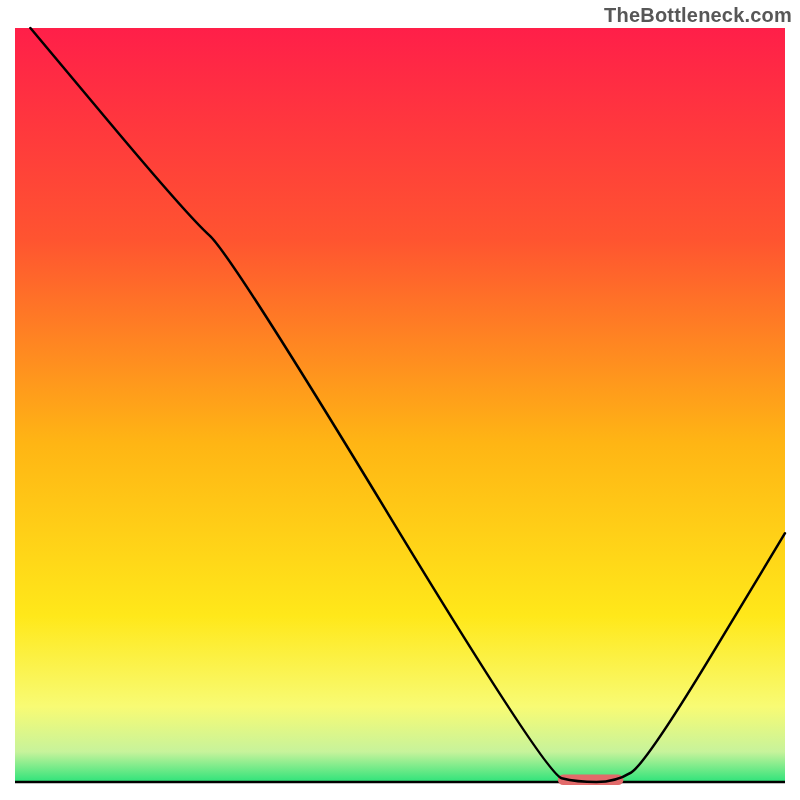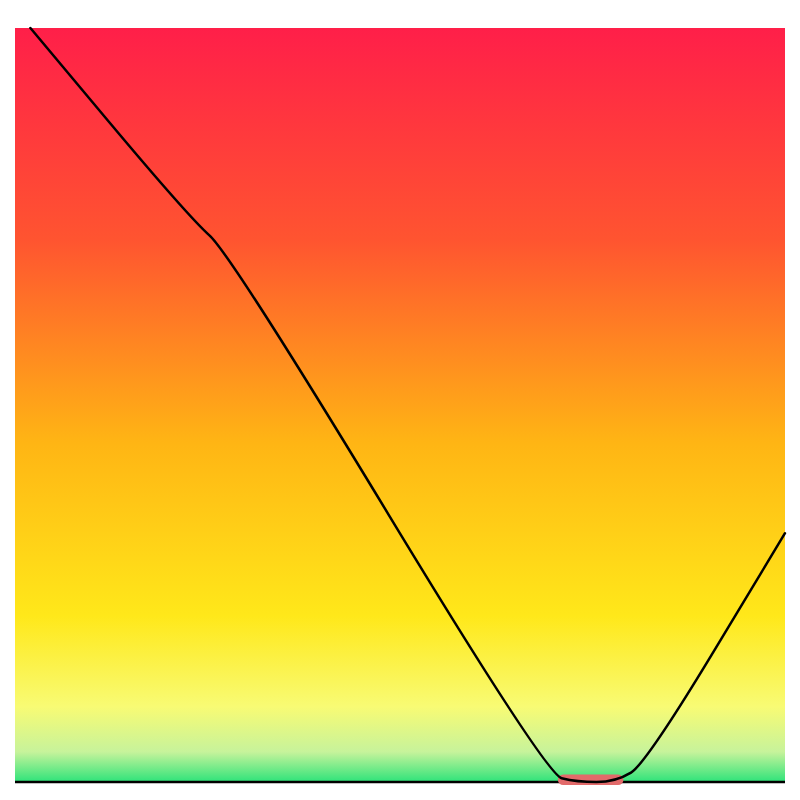--- a/index.html
+++ b/index.html
@@ -28,20 +28,21 @@
   svg.chart {
     position: absolute;
     left: 0;
     top: 0;
   }
 </style>
 </head>
 <body>
 
 <div class="stage">
+  <div class="watermark">TheBottleneck.com</div>
 
   <svg class="chart" width="800" height="800" viewBox="0 0 800 800">
     <defs>
       <linearGradient id="bg-grad" x1="0" y1="0" x2="0" y2="1">
           <stop offset="0.0%" stop-color="#ff1f49"></stop>
           <stop offset="28.0%" stop-color="#ff5430"></stop>
           <stop offset="55.0%" stop-color="#ffb514"></stop>
           <stop offset="78.0%" stop-color="#ffe81a"></stop>
           <stop offset="90.0%" stop-color="#f8fb74"></stop>
           <stop offset="96.0%" stop-color="#c7f39b"></stop>

